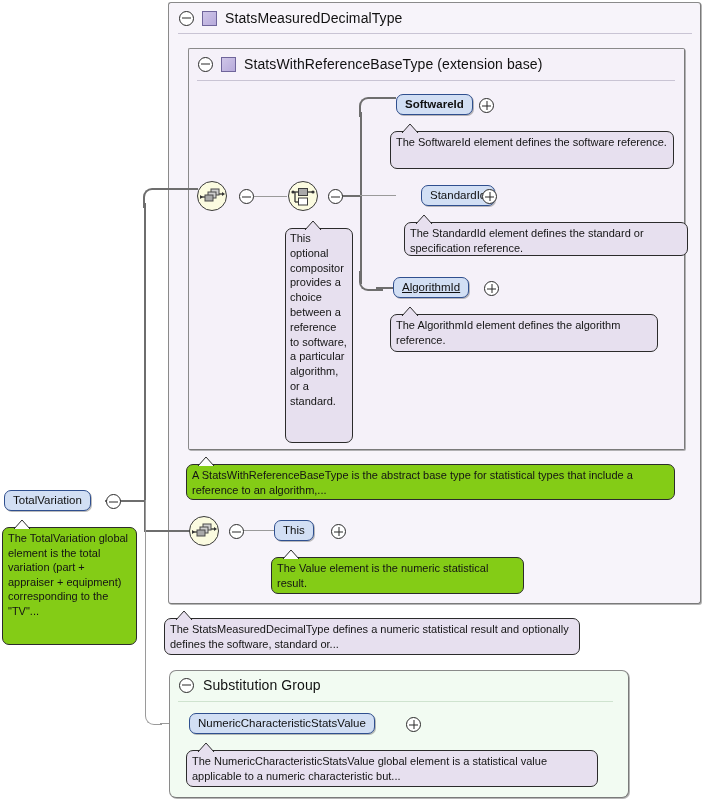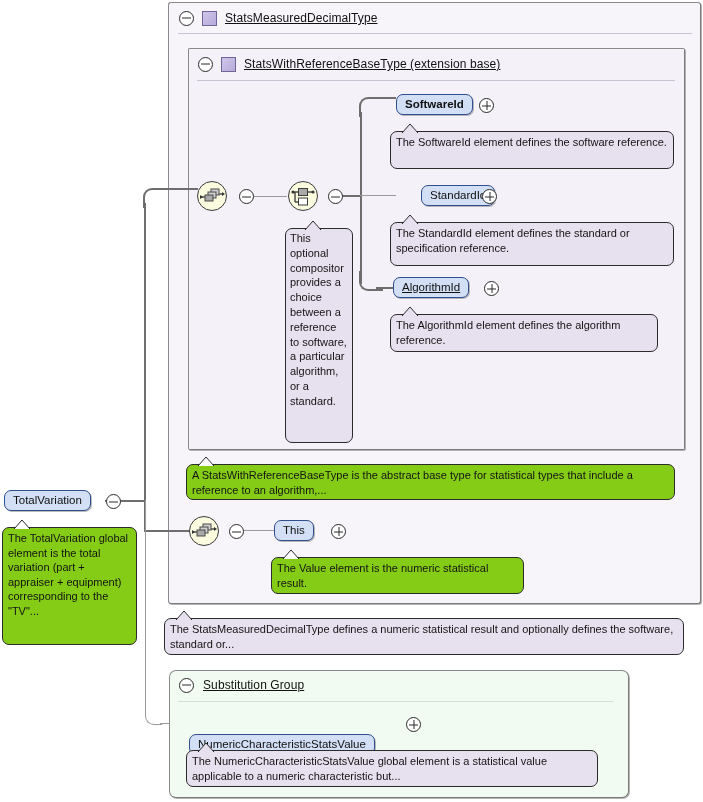--- a/index.html
+++ b/index.html
@@ -34,21 +34,21 @@
   }
   .container.subst{
     background:#f2fbf2;
     border-radius:7px;
   }
   .cont-head{
     position:absolute;left:0;top:0;right:0;height:30px;
     display:flex;align-items:center;
   }
   .cont-head .hdr-label{
-    font-size:12px;color:#111;white-space:nowrap;letter-spacing:.1px;text-decoration:underline;
+    font-size:14px;color:#111;white-space:nowrap;letter-spacing:.1px;
   }
   .cont-rule{
     position:absolute;height:1px;background:#c9c4d4;
   }
   .cont-rule.green{background:#cfe3cf;}
 
   
   .toggle{
     width:13px;height:13px;border-radius:50%;
     border:1px solid #2a2a2a;background:#ffffff;
@@ -209,21 +209,21 @@
   <div class="note" style="left:390px;top:131px;width:284px;height:38px;">
     <svg class="tailsvg" width="20" height="9" viewBox="0 0 20 9">
       <polygon points="1,9 9,0 17,9" fill="#e7e0ef" stroke="#2b2b2b" stroke-width="1"></polygon>
       <line x1="2" y1="9" x2="16" y2="9" stroke="#e7e0ef" stroke-width="2"></line>
     </svg>
     <span>The SoftwareId element defines the software reference.</span>
   </div>
 
   <div class="elem" style="left:396px;top:185px;margin-left:25px;">StandardId</div>
   <span class="toggle plus" style="position:absolute;left:482px;top:189px;"></span>
-  <div class="note" style="left:390px;top:222px;width:284px;height:44px;">
+  <div class="note" style="left:404px;top:222px;width:284px;height:34px;">
     <svg class="tailsvg" width="20" height="9" viewBox="0 0 20 9">
       <polygon points="1,9 9,0 17,9" fill="#e7e0ef" stroke="#2b2b2b" stroke-width="1"></polygon>
       <line x1="2" y1="9" x2="16" y2="9" stroke="#e7e0ef" stroke-width="2"></line>
     </svg>
     <span>The StandardId element defines the standard or specification reference.</span>
   </div>
 
   <div class="elem" style="left:393px;top:277px;text-decoration:underline;">AlgorithmId</div>
   <span class="toggle plus" style="position:absolute;left:484px;top:281px;"></span>
   <div class="note" style="left:390px;top:314px;width:268px;height:38px;">
@@ -263,37 +263,37 @@
   <div class="elem" style="left:4px;top:490px;">TotalVariation</div>
   <span class="toggle" style="position:absolute;left:106px;top:494px;"></span>
   <div class="note white" style="left:2px;top:527px;width:135px;height:118px;">
     <svg class="tailsvg" width="20" height="9" viewBox="0 0 20 9">
       <polygon points="1,9 9,0 17,9" fill="#fdfdfd" stroke="#2b2b2b" stroke-width="1"></polygon>
       <line x1="2" y1="9" x2="16" y2="9" stroke="#fdfdfd" stroke-width="2"></line>
     </svg>
     <span>The TotalVariation global element is the total variation (part + appraiser + equipment) corresponding to the "TV"...</span>
   </div>
 
-  <div class="note" style="left:164px;top:618px;width:520px;height:37px;">
+  <div class="note" style="left:164px;top:618px;width:416px;height:37px;">
     <svg class="tailsvg" width="20" height="9" viewBox="0 0 20 9">
       <polygon points="1,9 9,0 17,9" fill="#e7e0ef" stroke="#2b2b2b" stroke-width="1"></polygon>
       <line x1="2" y1="9" x2="16" y2="9" stroke="#e7e0ef" stroke-width="2"></line>
     </svg>
     <span>The StatsMeasuredDecimalType defines a numeric statistical result and optionally defines the software, standard or...</span>
   </div>
 
   <div class="container subst" style="left:169px;top:670px;width:460px;height:128px;">
     <div class="cont-head" style="padding-left:9px;gap:9px;height:28px;">
       <span class="toggle"></span>
       <span class="hdr-label">Substitution Group</span>
     </div>
     <div class="cont-rule green" style="left:8px;top:30px;width:435px;"></div>
   </div>
 
-  <div class="elem" style="left:189px;top:713px;margin-top:21px;">NumericCharacteristicStatsValue</div>
+  <div class="elem" style="left:189px;top:713px;">NumericCharacteristicStatsValue</div>
   <span class="toggle plus" style="position:absolute;left:406px;top:717px;"></span>
   <div class="note" style="left:186px;top:750px;width:412px;height:37px;">
     <svg class="tailsvg" width="20" height="9" viewBox="0 0 20 9">
       <polygon points="1,9 9,0 17,9" fill="#e7e0ef" stroke="#2b2b2b" stroke-width="1"></polygon>
       <line x1="2" y1="9" x2="16" y2="9" stroke="#e7e0ef" stroke-width="2"></line>
     </svg>
     <span>The NumericCharacteristicStatsValue global element is a statistical value applicable to a numeric characteristic but...</span>
   </div>
 
 </div>

